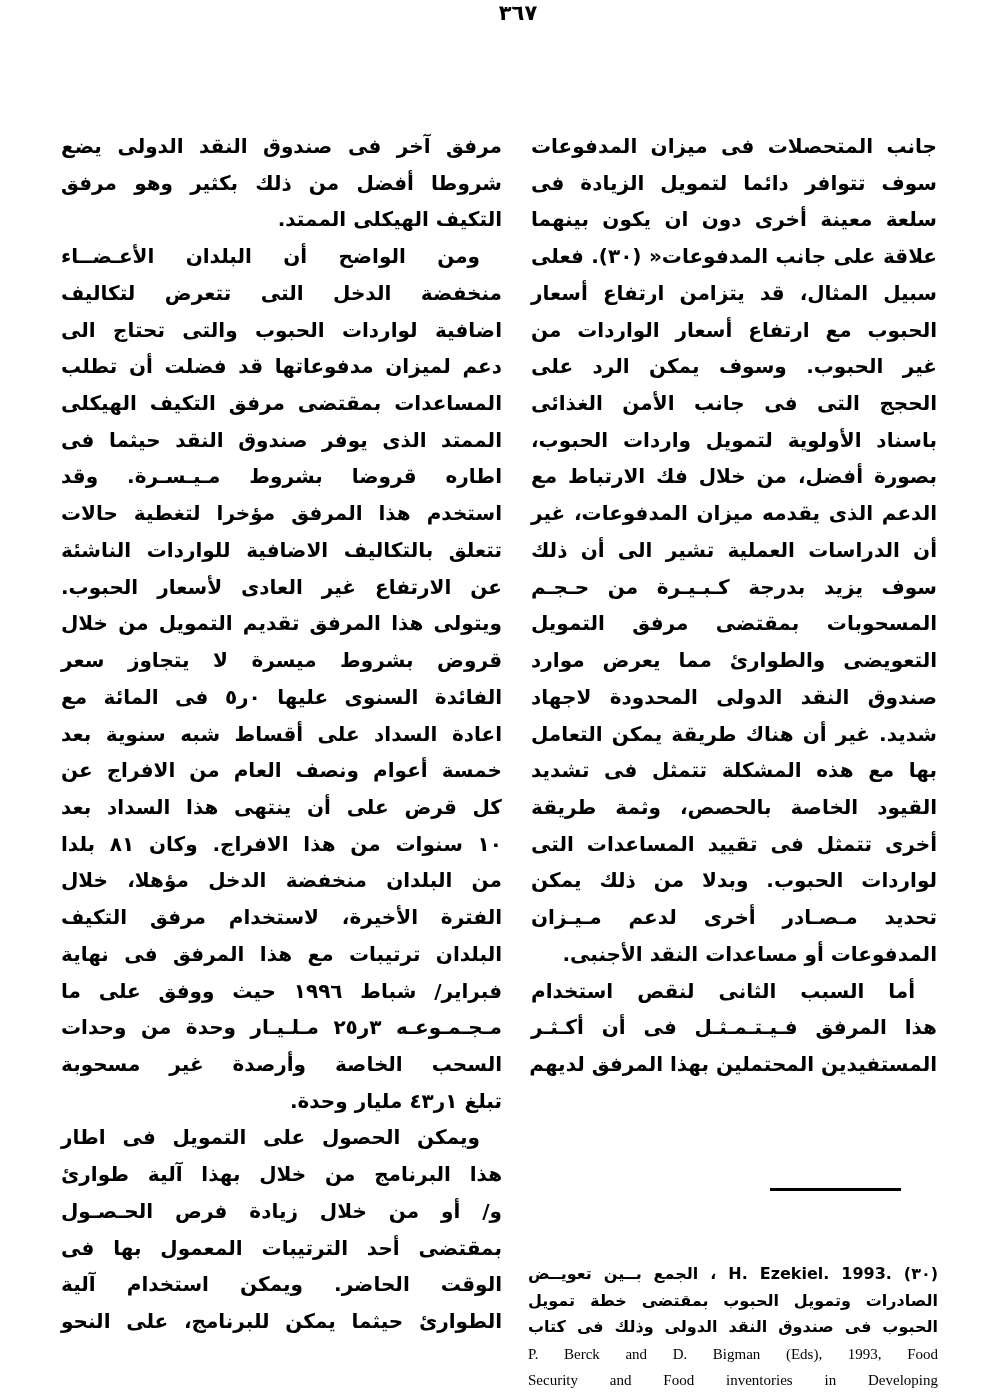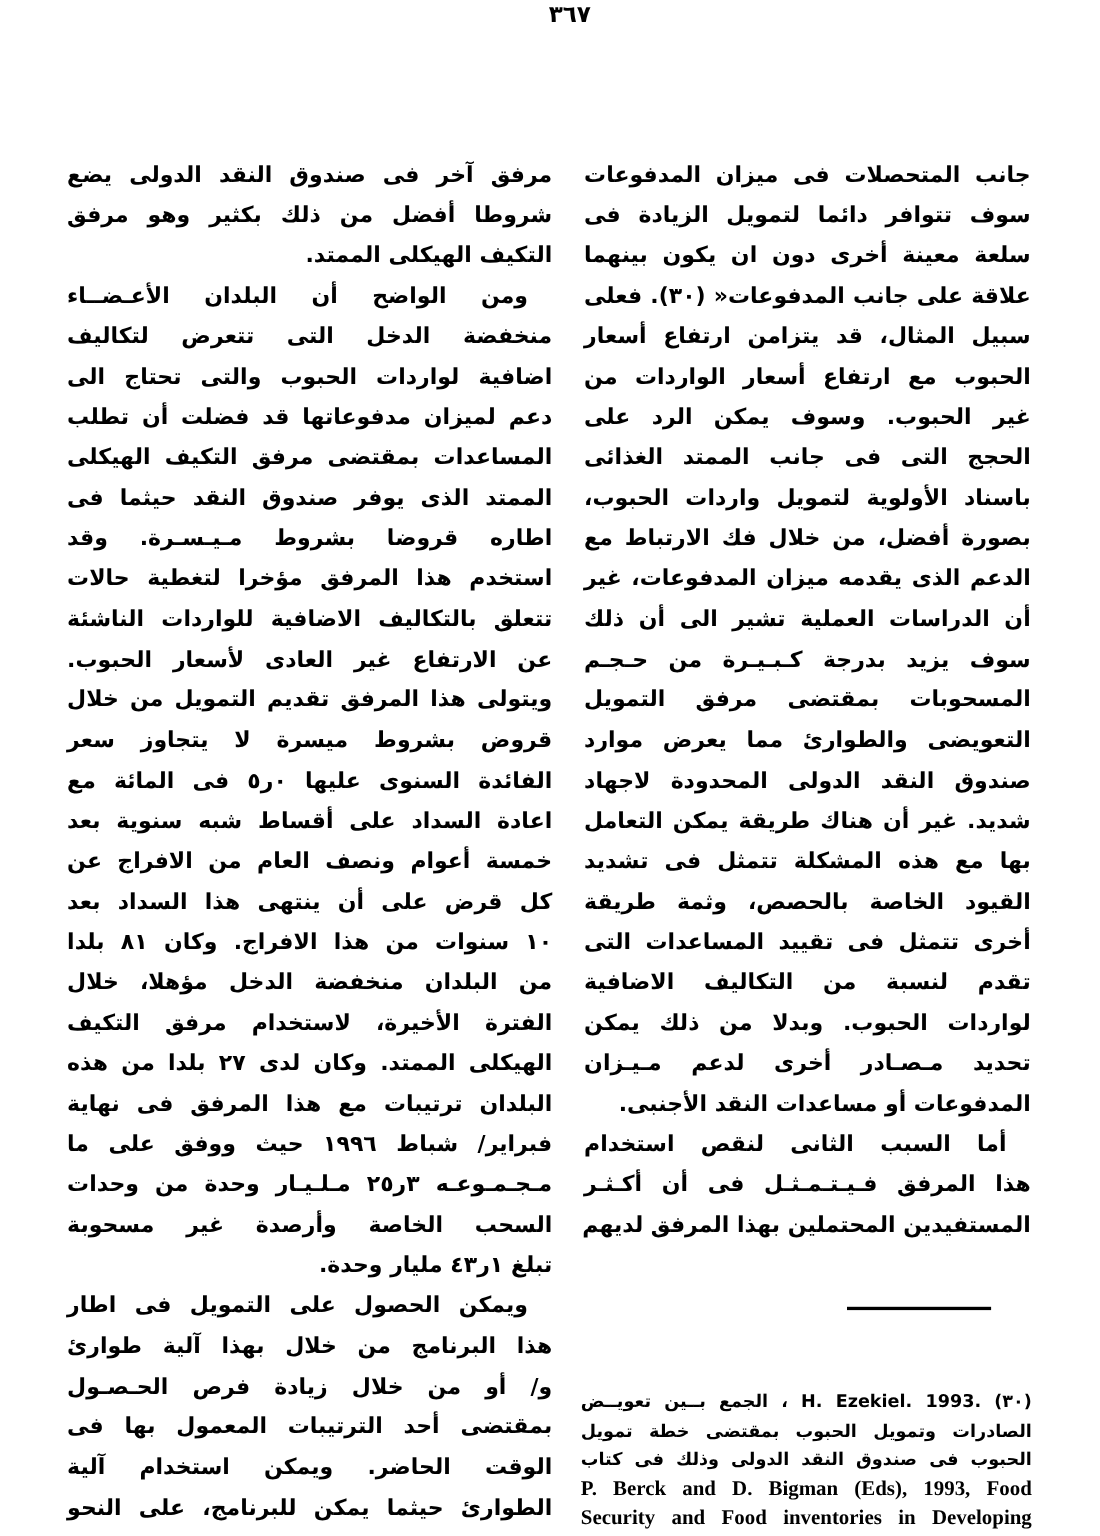--- a/index.html
+++ b/index.html
@@ -11,21 +11,21 @@
     font-family:"DejaVu Sans", sans-serif;
     overflow:hidden;
   }
   .page-number {
     position:absolute; top:1px; left:0; width:980px;
     text-align:center;
     font-size:21px; font-weight:700;
     direction:rtl;
     margin-left:28px;
   }
-  .col { position:absolute; top:140px; }
+  .col { position:absolute; top:128px; }
   .col-right { left:531px; width:406px; }
   .col-left  { left:61px;  width:441px; }
   .col .line {
     direction:rtl;
     white-space:nowrap;
     text-align:justify;
     text-align-last:justify;
     font-size:20px;
     font-weight:700;
     line-height:36.72px;
@@ -44,53 +44,52 @@
     text-align:justify;
     text-align-last:justify;
     font-size:16px;
     font-weight:700;
     line-height:26.6px;
     height:26.6px;
   }
   .footnote .line.ltr {
     direction:ltr;
     font-family:"Liberation Serif", serif;
-    font-weight:700;
-    font-size:19px;
+    font-weight:400;
+    font-size:15px;
   }
   .footnote .line.align-left { text-align-last:left; }
 </style>
 </head>
 <body>
 
 <div class="page">
   <div class="page-number">٣٦٧</div>
 
   <div class="col col-right">
       <div class="line">جانب المتحصلات فى ميزان المدفوعات</div>
       <div class="line">سوف تتوافر دائما لتمويل الزيادة فى</div>
       <div class="line">سلعة معينة أخرى دون ان يكون بينهما</div>
       <div class="line">علاقة على جانب المدفوعات« (٣٠). فعلى</div>
       <div class="line">سبيل المثال، قد يتزامن ارتفاع أسعار</div>
       <div class="line">الحبوب مع ارتفاع أسعار الواردات من</div>
       <div class="line">غير الحبوب. وسوف يمكن الرد على</div>
-      <div class="line">الحجج التى فى جانب الممتد الغذائى</div>
+      <div class="line">الحجج التى فى جانب الأمن الغذائى</div>
       <div class="line">باسناد الأولوية لتمويل واردات الحبوب،</div>
       <div class="line">بصورة أفضل، من خلال فك الارتباط مع</div>
       <div class="line">الدعم الذى يقدمه ميزان المدفوعات، غير</div>
       <div class="line">أن الدراسات العملية تشير الى أن ذلك</div>
       <div class="line">سوف يزيد بدرجة كـبـيـرة من حـجـم</div>
       <div class="line">المسحوبات بمقتضى مرفق التمويل</div>
       <div class="line">التعويضى والطوارئ مما يعرض موارد</div>
       <div class="line">صندوق النقد الدولى المحدودة لاجهاد</div>
       <div class="line">شديد. غير أن هناك طريقة يمكن التعامل</div>
       <div class="line">بها مع هذه المشكلة تتمثل فى تشديد</div>
       <div class="line">القيود الخاصة بالحصص، وثمة طريقة</div>
       <div class="line">أخرى تتمثل فى تقييد المساعدات التى</div>
-      <div class="line">تقدم لنسبة من التكاليف الاضافية</div>
       <div class="line">لواردات الحبوب. وبدلا من ذلك يمكن</div>
       <div class="line">تحديد مـصـادر أخرى لدعم مـيـزان</div>
       <div class="line end">المدفوعات أو مساعدات النقد الأجنبى.</div>
       <div class="line indent">أما السبب الثانى لنقص استخدام</div>
       <div class="line">هذا المرفق فـيـتـمـثـل فى أن أكـثـر</div>
       <div class="line">المستفيدين المحتملين بهذا المرفق لديهم</div>
     </div>
 
   <div class="col col-left">
       <div class="line">مرفق آخر فى صندوق النقد الدولى يضع</div>
@@ -108,21 +107,20 @@
       <div class="line">عن الارتفاع غير العادى لأسعار الحبوب.</div>
       <div class="line">ويتولى هذا المرفق تقديم التمويل من خلال</div>
       <div class="line">قروض بشروط ميسرة لا يتجاوز سعر</div>
       <div class="line">الفائدة السنوى عليها ٠ر٥ فى المائة مع</div>
       <div class="line">اعادة السداد على أقساط شبه سنوية بعد</div>
       <div class="line">خمسة أعوام ونصف العام من الافراج عن</div>
       <div class="line">كل قرض على أن ينتهى هذا السداد بعد</div>
       <div class="line">١٠ سنوات من هذا الافراج. وكان ٨١ بلدا</div>
       <div class="line">من البلدان منخفضة الدخل مؤهلا، خلال</div>
       <div class="line">الفترة الأخيرة، لاستخدام مرفق التكيف</div>
-      <div class="line">الهيكلى الممتد. وكان لدى ٢٧ بلدا من هذه</div>
       <div class="line">البلدان ترتيبات مع هذا المرفق فى نهاية</div>
       <div class="line">فبراير/ شباط ١٩٩٦ حيث ووفق على ما</div>
       <div class="line">مـجـمـوعـه ٣ر٢٥ مـلـيـار وحدة من وحدات</div>
       <div class="line">السحب الخاصة وأرصدة غير مسحوبة</div>
       <div class="line end">تبلغ ١ر٤٣ مليار وحدة.</div>
       <div class="line indent">ويمكن الحصول على التمويل فى اطار</div>
       <div class="line">هذا البرنامج من خلال بهذا آلية طوارئ</div>
       <div class="line">و/ أو من خلال زيادة فرص الحـصـول</div>
       <div class="line">بمقتضى أحد الترتيبات المعمول بها فى</div>
       <div class="line">الوقت الحاضر. ويمكن استخدام آلية</div>

